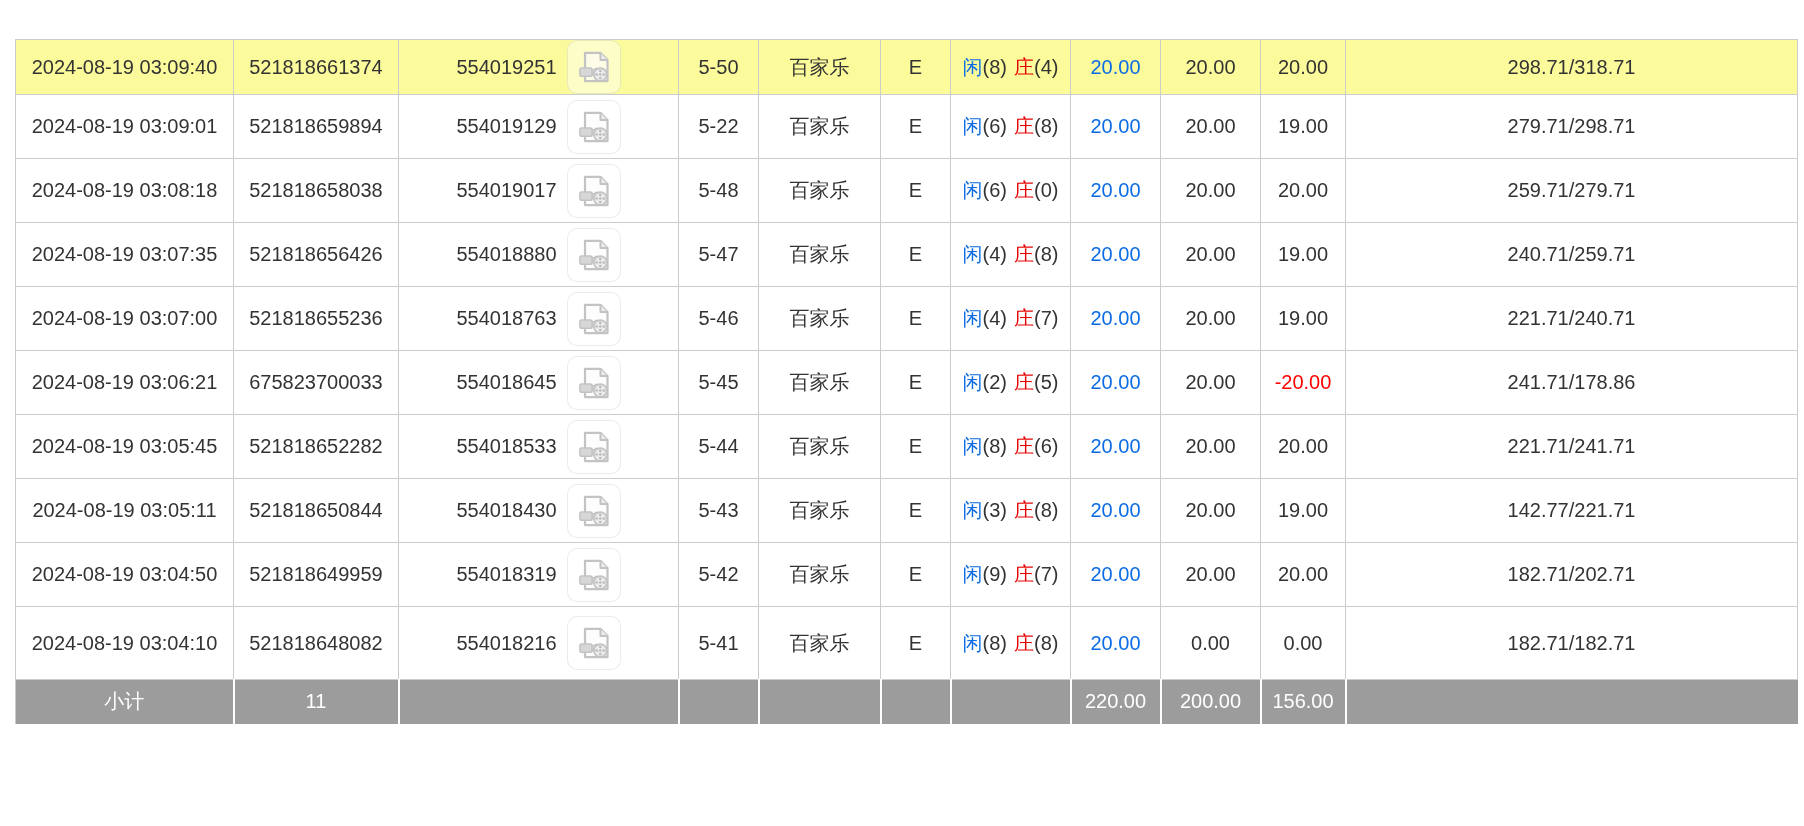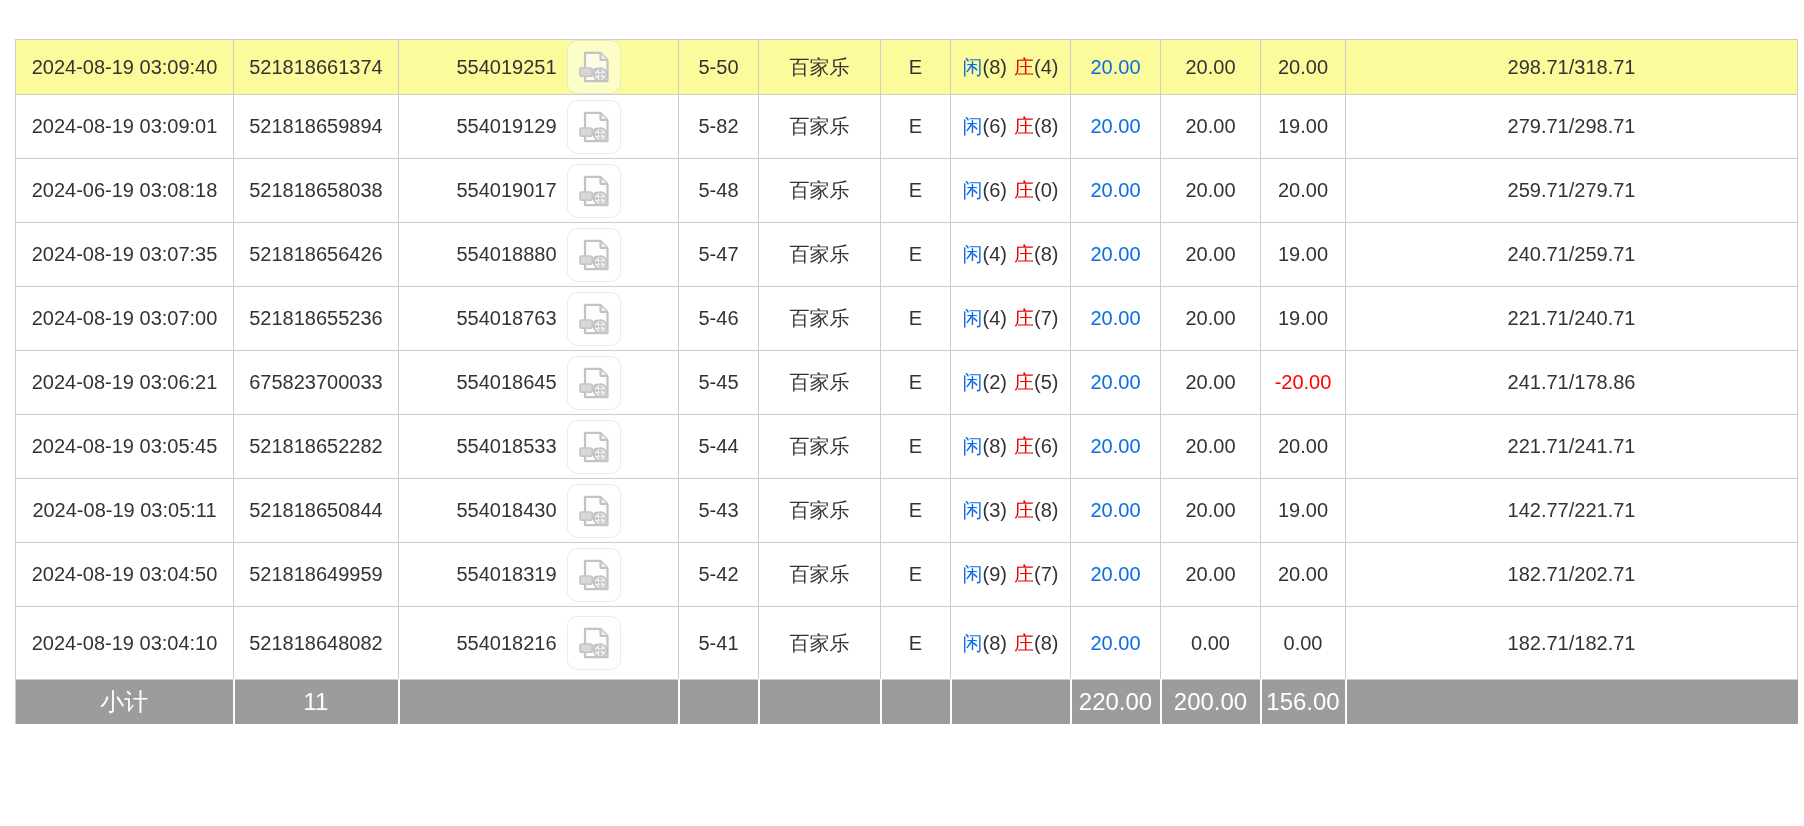--- a/index.html
+++ b/index.html
@@ -41,21 +41,21 @@
   .player{color:var(--link-blue);}
   .banker{color:var(--banker-red);}
   .score{color:var(--text-color);}
   td.win-loss .neg{color:var(--negative-red);}
   tfoot tr{height:44px;}
   tfoot td{
     background:var(--subtotal-bg);color:#fff;
     border-top:1px solid var(--border-gray);
     border-bottom:none;
     border-left:2px solid #fff;border-right:2px solid #fff;
-    font-size:24px;vertical-align:middle;
+    font-size:20px;vertical-align:middle;
   }
   tfoot td:first-child{border-left:1px solid var(--border-gray);}
   tfoot td:last-child{border-right:none;}
   .result-gap{display:inline-block;width:7px;}
 </style>
 </head>
 <body>
 
 <div class="stage">
   <table class="records">
@@ -125,37 +125,37 @@
             <circle cx="16.2" cy="17" r="4.3" fill="#ececec" stroke="#c3c3c3" stroke-width="1.2"></circle>
             <circle cx="16.2" cy="17" r="0.9" fill="#bdbdbd"></circle>
             <circle cx="16.2" cy="14.6" r="0.9" fill="#bdbdbd"></circle>
             <circle cx="16.2" cy="19.4" r="0.9" fill="#bdbdbd"></circle>
             <circle cx="13.8" cy="17" r="0.9" fill="#bdbdbd"></circle>
             <circle cx="18.6" cy="17" r="0.9" fill="#bdbdbd"></circle>
           </svg>
         </span>
       </div>
     </td>
-    <td>5-82</td>
+    <td>5-22</td>
     <td>百家乐</td>
     <td>E</td>
     <td>
       <span class="player">闲</span><span class="score">(6)</span><span class="result-gap"></span><span class="banker">庄</span><span class="score">(8)</span>
     </td>
     <td>
       <span class="amount-link">20.00</span>
     </td>
     <td>20.00</td>
     <td class="win-loss">
       <span>19.00</span>
     </td>
     <td>279.71/298.71</td>
   </tr>
         <tr>
-    <td>2024-06-19 03:08:18</td>
+    <td>2024-08-19 03:08:18</td>
     <td>521818658038</td>
     <td>
       <div class="round-cell-inner">
         <span>554019017</span>
         <span class="video-btn">
           <svg width="36" height="36" viewBox="0 0 24 24" aria-hidden="true">
             <path d="M6 2.6 H16.3 L21 7.3 V21.4 H6 Z" fill="#fcfcfc" fill-opacity="0.6" stroke="#c3c3c3" stroke-width="1.5" stroke-linejoin="round"></path>
             <path d="M16.3 2.6 V7.3 H21" fill="#ececec" stroke="#c3c3c3" stroke-width="1.3" stroke-linejoin="round"></path>
             <rect x="2.6" y="12.6" width="8.2" height="5.6" rx="1.2" fill="#d7d7d7" stroke="#c3c3c3" stroke-width="1"></rect>
             <path d="M10.8 14.2 L13.6 12.8 V18 L10.8 16.6 Z" fill="#d7d7d7" stroke="#c3c3c3" stroke-width="0.8"></path>

